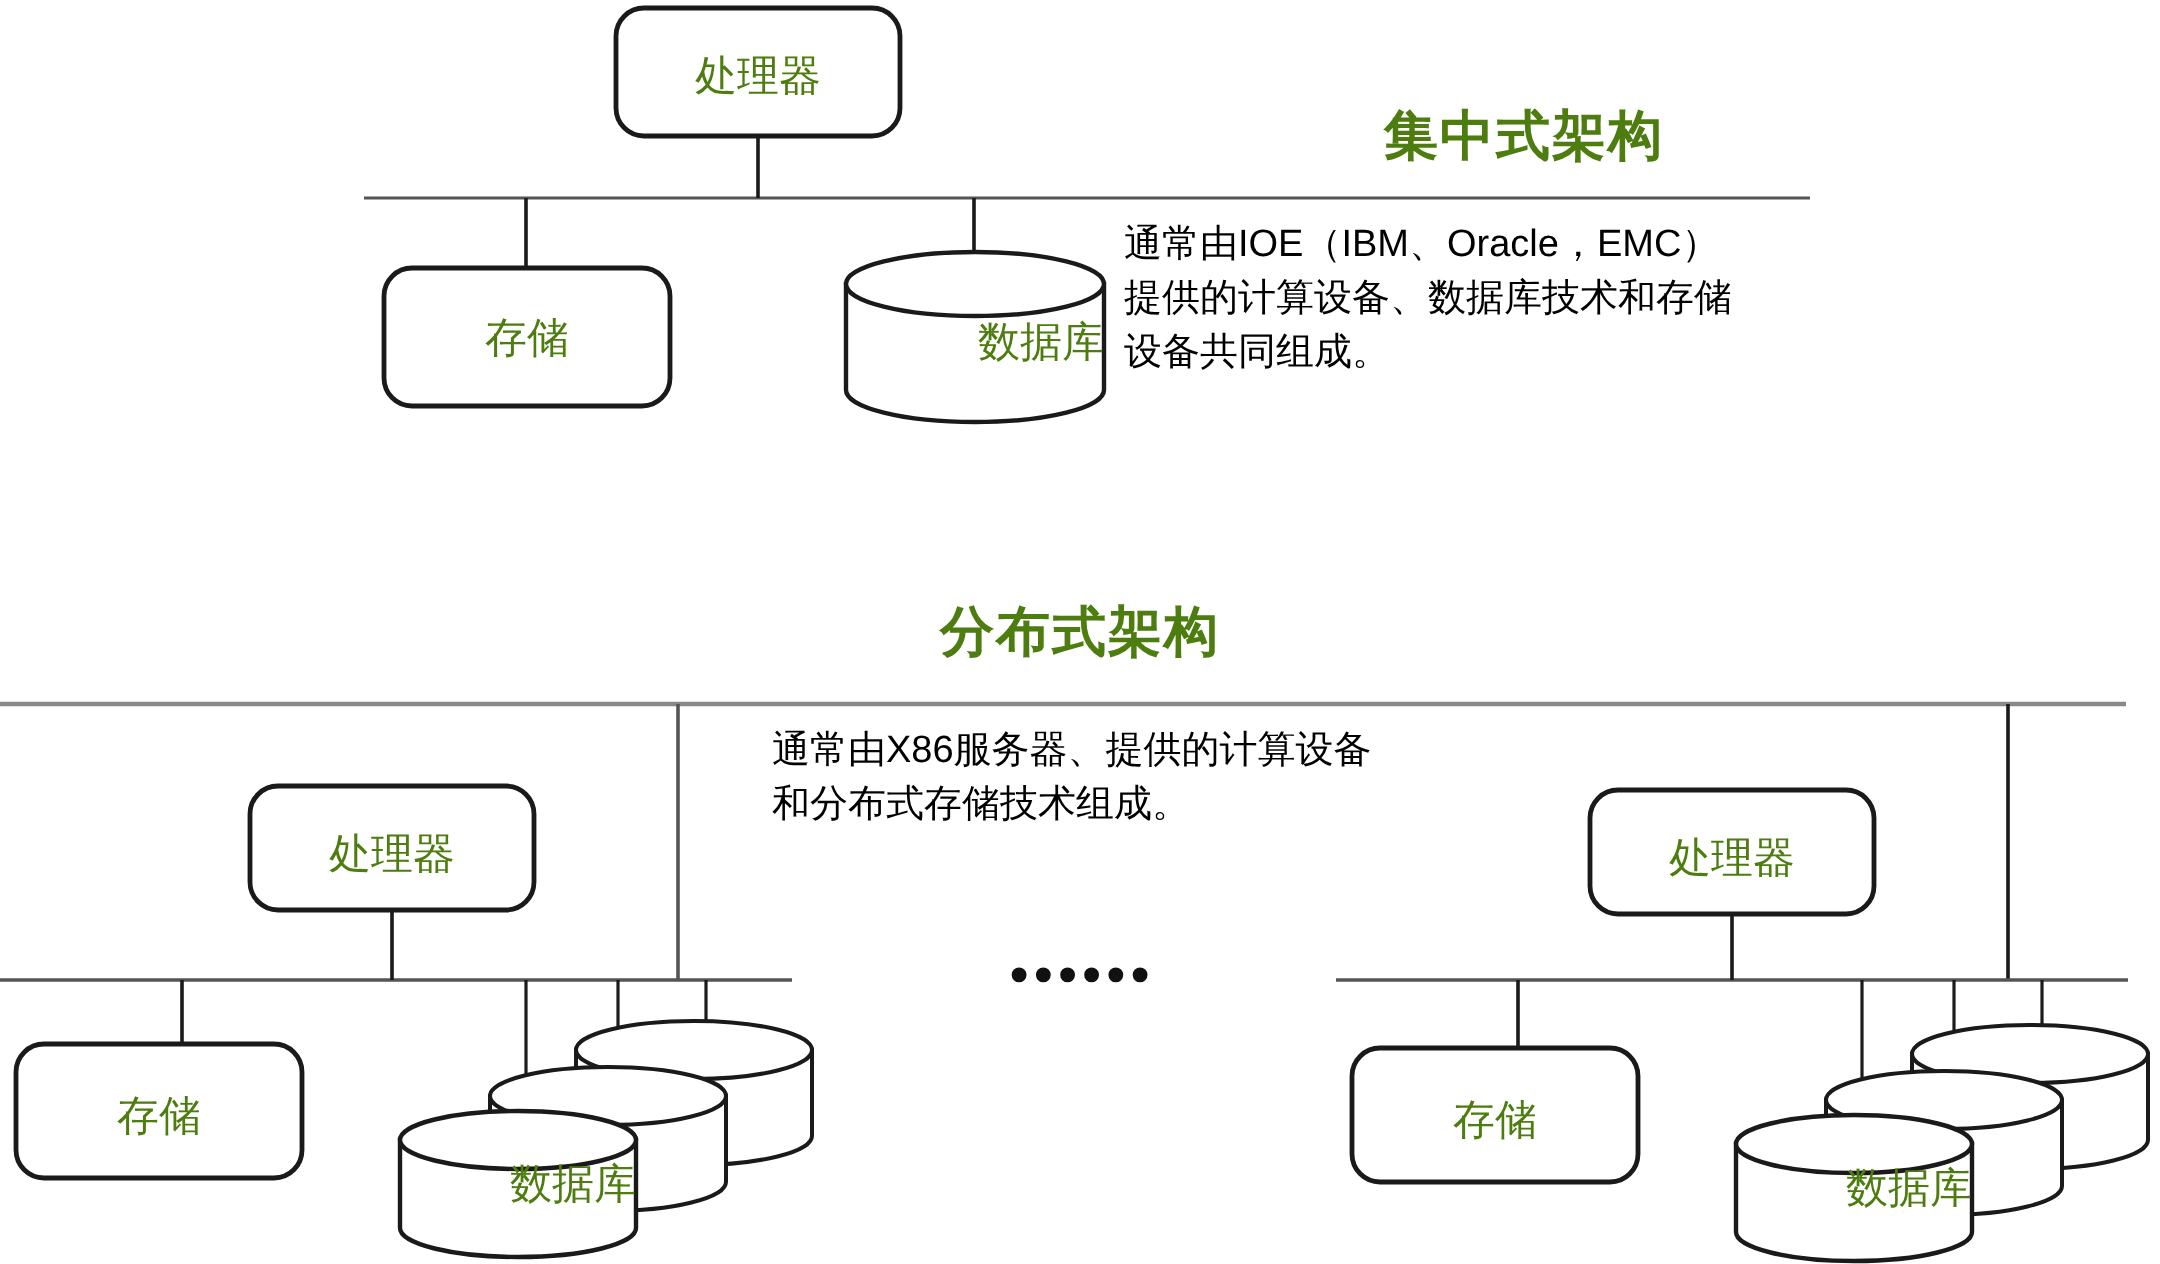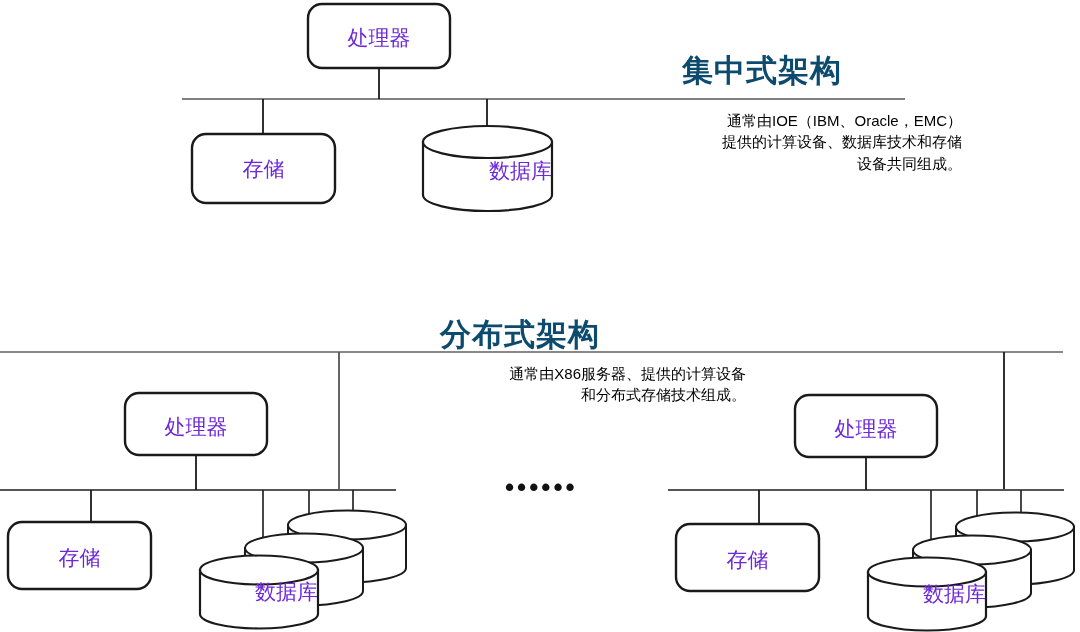--- a/index.html
+++ b/index.html
@@ -18,41 +18,40 @@
   #canvas {
     position: absolute;
     left: 0; top: 0;
     width: 1080px;
     height: 632px;
   }
   .node-label {
     position: absolute;
     text-align: center;
     white-space: nowrap;
-    color: #6d28d9;
+    color: #4d7c0f;
     font-family: "Liberation Sans", "DejaVu Sans", sans-serif;
   }
   .box-label { font-size: 21px; }
   .cyl-label { font-size: 21px; text-align: right; }
   .section-title {
     position: absolute;
-    font-size: 31px;
+    font-size: 27px;
     font-weight: 700;
     letter-spacing: 1px;
     text-align: center;
     white-space: nowrap;
-    color: #0c4a6e;
+    color: #4d7c0f;
   }
   .desc {
     position: absolute;
-    font-size: 15px;
+    font-size: 19px;
     line-height: 1.42;
     color: #000;
     white-space: pre-line;
-    text-align: right;
   }
   .ellipsis-dots {
     position: absolute;
     font-size: 26px;
     font-weight: 700;
     letter-spacing: 3px;
     color: #111;
     white-space: nowrap;
   }
 </style>
@@ -130,21 +129,21 @@
 <div class="node-label box-label" style="left:192px; top:155px; width:143px;">存储</div>
 
 <div class="node-label cyl-label" style="left:423px; top:157px; width:129px;">数据库</div>
 
 <div class="section-title" style="left:620px; top:50px; width:284px;">集中式架构</div>
 
 <div class="desc" style="left:562px; top:110px; width:400px;">通常由IOE（IBM、Oracle，EMC）
 提供的计算设备、数据库技术和存储
 设备共同组成。</div>
 
-<div class="section-title" style="left:384px; top:298px; width:272px;margin-top:16px;">分布式架构</div>
+<div class="section-title" style="left:404px; top:298px; width:272px;">分布式架构</div>
 
 <div class="desc" style="left:386px; top:363px; width:360px;">通常由X86服务器、提供的计算设备
 和分布式存储技术组成。</div>
 
 <div class="ellipsis-dots" style="left:505px; top:472px;">••••••</div>
 
 <div class="node-label box-label" style="left:125px; top:413px; width:142px;">处理器</div>
 
 <div class="node-label box-label" style="left:8px; top:544px; width:143px;">存储</div>
 

